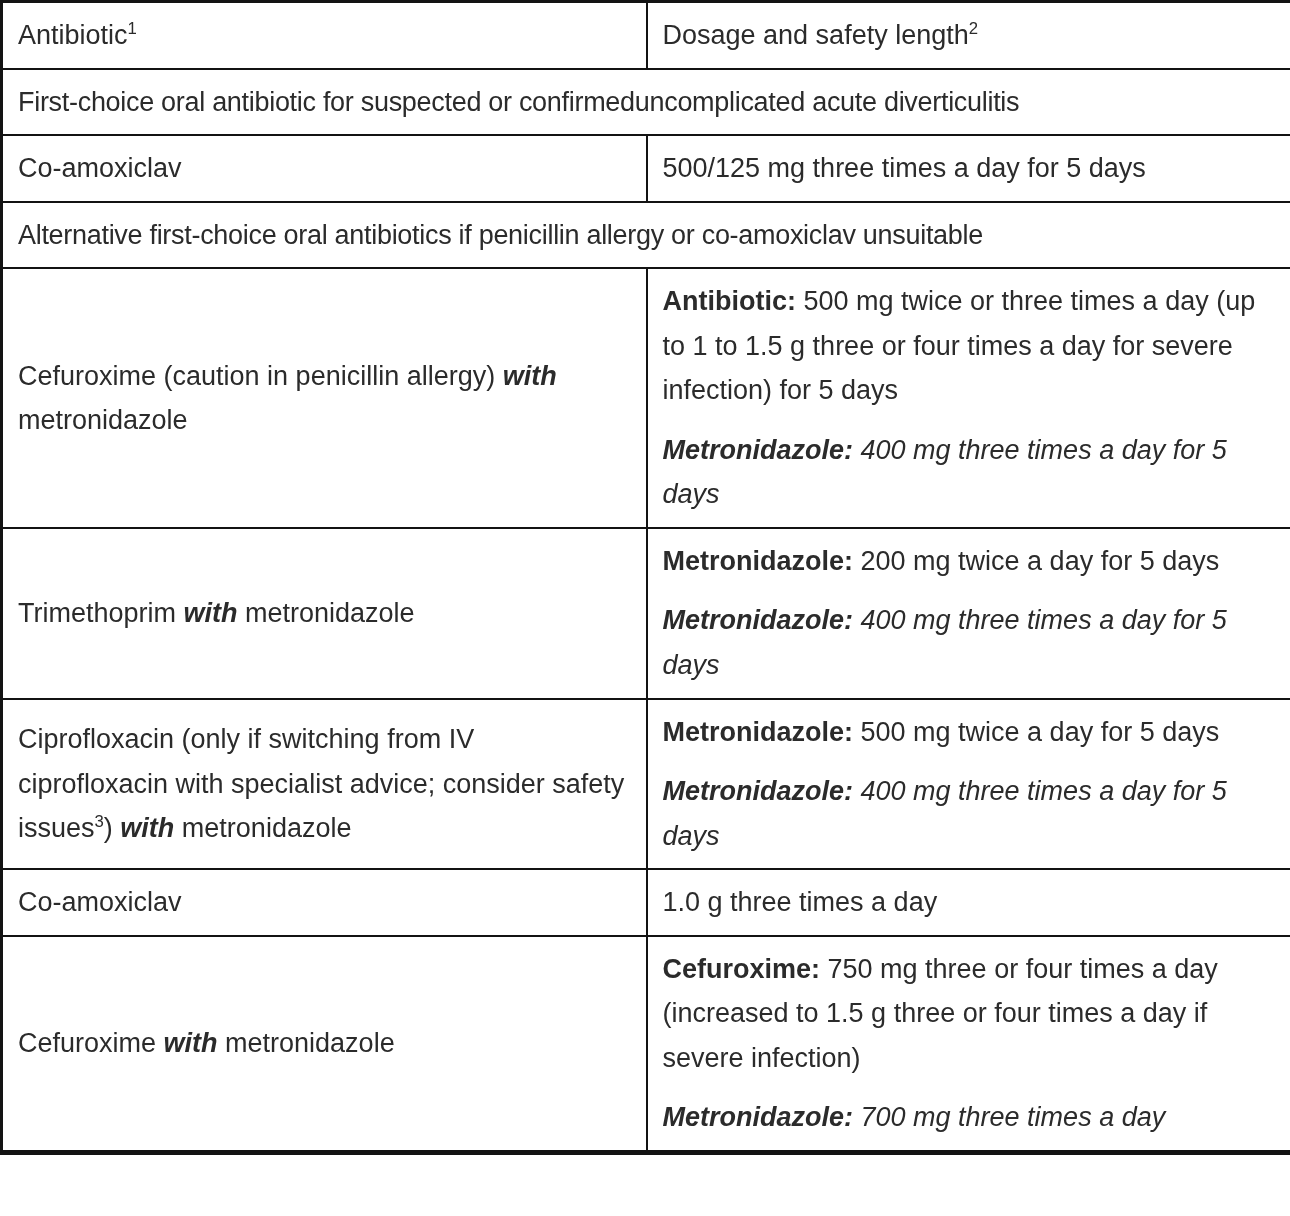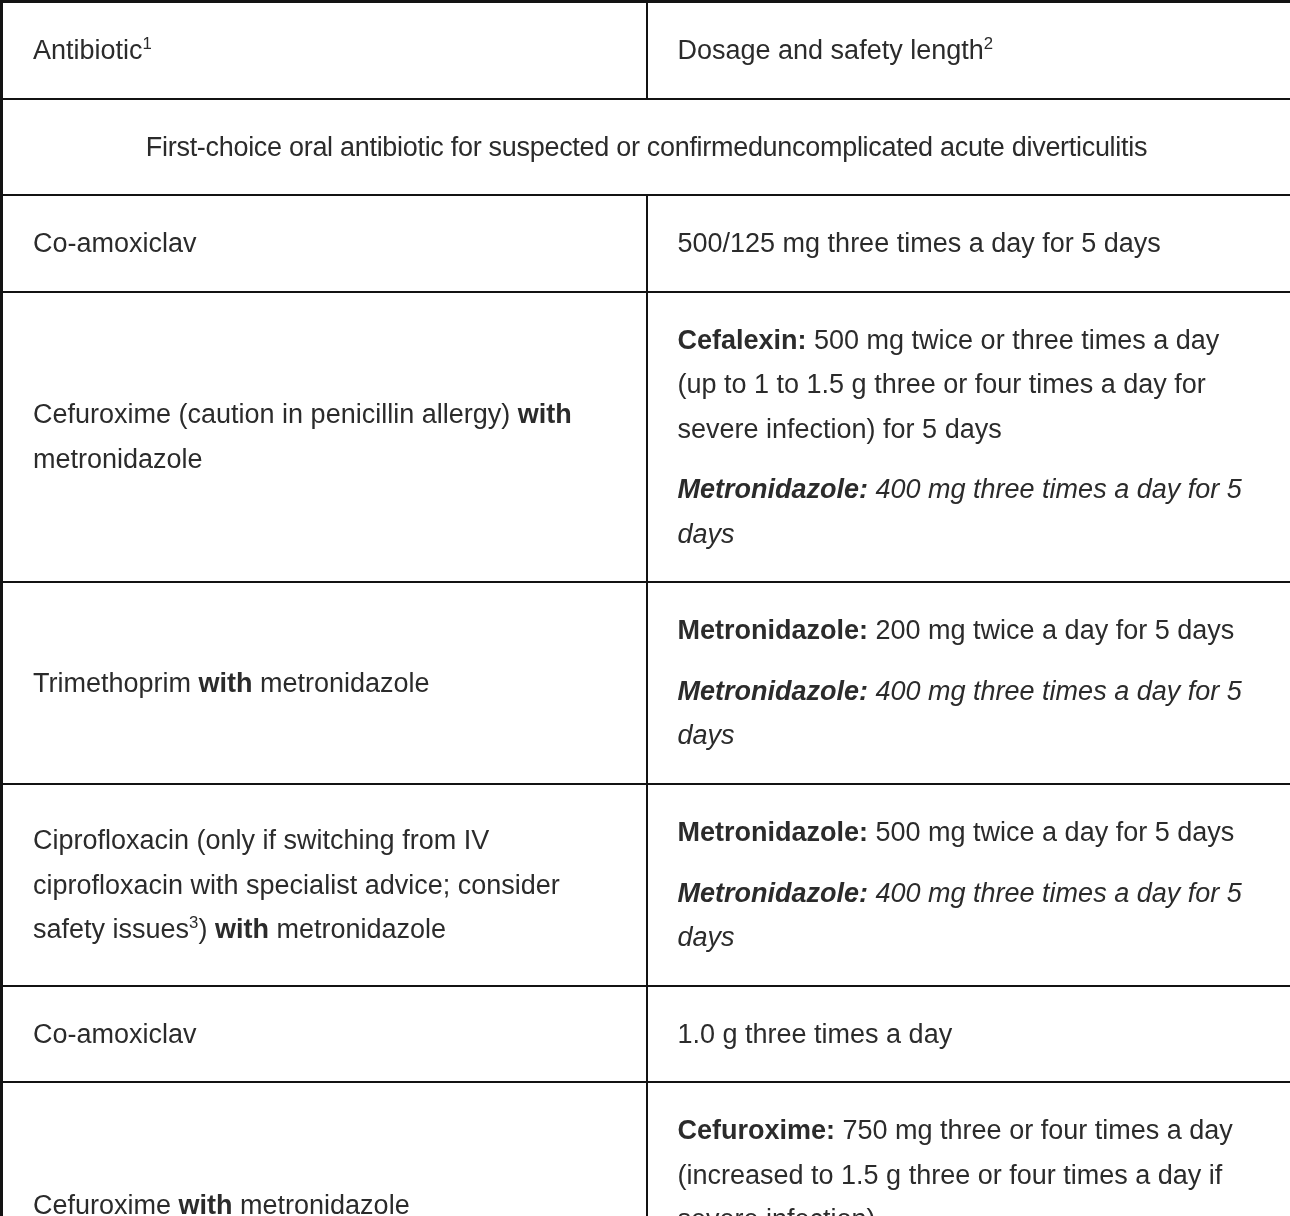--- a/index.html
+++ b/index.html
@@ -30,35 +30,34 @@
     line-height: 1.65;
     font-weight: 400;
     overflow: hidden;
   }
   td.section-cell {
     font-weight: 600;
     font-size: 26.5px;
     letter-spacing: -0.3px;
     white-space: nowrap;
     padding: 6px 12px;
-    text-align: center;
   }
   td.header-cell {
     font-weight: 400;
   }
   p.para {
-    margin: 16px;
+    margin: 1px;
     padding: 0;
   }
   p.para + p.para {
     margin-top: 15px;
     font-style: italic;
   }
   .b { font-weight: 700; }
-  .bi { font-weight: 700; }
+  .bi { font-weight: 700; font-style: italic; }
   sup.sup {
     font-size: 62%;
     line-height: 0;
     vertical-align: super;
   }
 </style>
 </head>
 <body>
 
 <table class="guidance">
@@ -82,25 +81,30 @@
       </tr>
       <tr>
         <td>
           <p class="para"><span>Co-amoxiclav</span></p>
         </td>
         <td>
           <p class="para"><span>500/125 mg three times a day for 5 days</span></p>
         </td>
       </tr>
       <tr>
+        <td class="section-cell" colspan="2">
+          <p class="para"><span>Alternative first-choice oral antibiotics if penicillin allergy or co-amoxiclav unsuitable</span></p>
+        </td>
+      </tr>
+      <tr>
         <td>
           <p class="para"><span>Cefuroxime (caution in penicillin allergy) </span><span class="bi">with</span><span> metronidazole</span></p>
         </td>
         <td>
-          <p class="para"><span class="b">Cefalexin:</span><span> 500 mg twice or three times a day (up to 1 to 1.5 g three or four times a day for severe infection) for 5 days</span></p>
+          <p class="para"><span class="b">Antibiotic:</span><span> 500 mg twice or three times a day (up to 1 to 1.5 g three or four times a day for severe infection) for 5 days</span></p>
           <p class="para"><span class="b">Metronidazole:</span><span> 400 mg three times a day for 5 days</span></p>
         </td>
       </tr>
       <tr>
         <td>
           <p class="para"><span>Trimethoprim </span><span class="bi">with</span><span> metronidazole</span></p>
         </td>
         <td>
           <p class="para"><span class="b">Metronidazole:</span><span> 200 mg twice a day for 5 days</span></p>
           <p class="para"><span class="b">Metronidazole:</span><span> 400 mg three times a day for 5 days</span></p>

